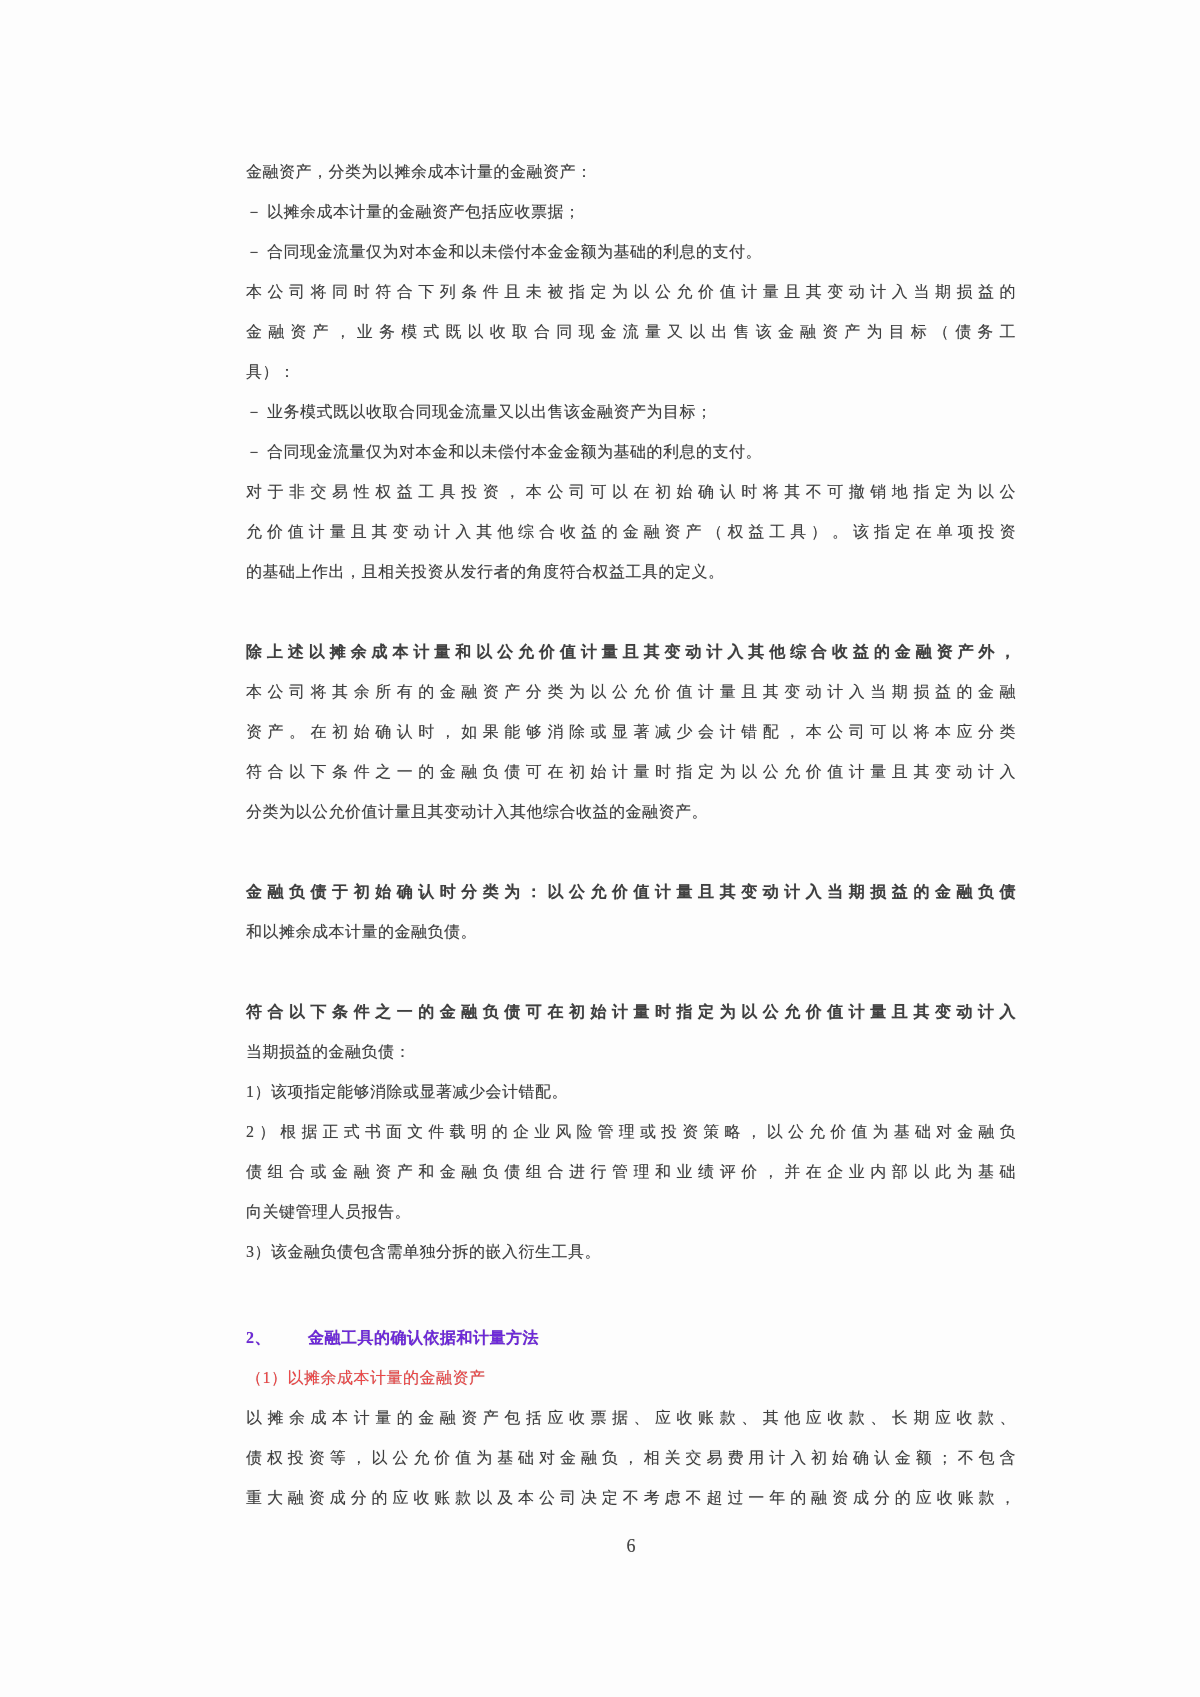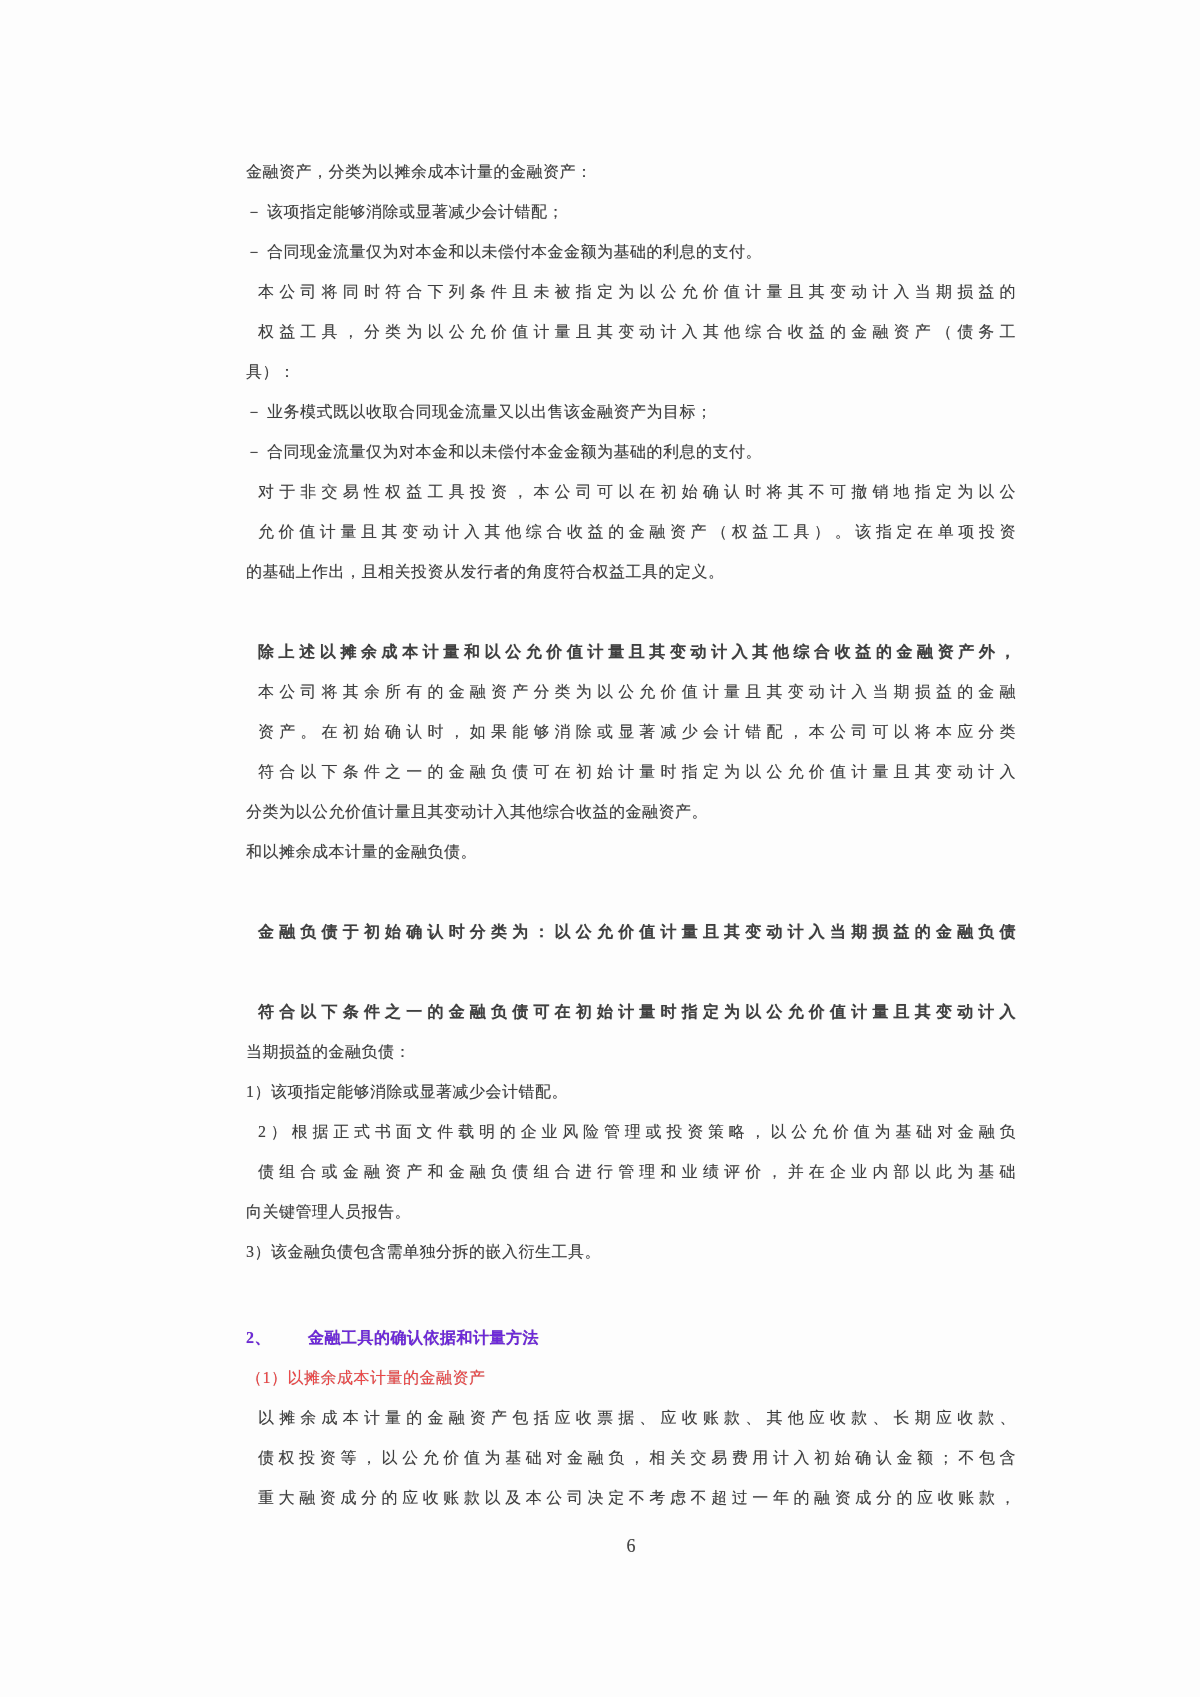--- a/index.html
+++ b/index.html
@@ -25,21 +25,20 @@
   .line {
     height: 40px;
     line-height: 40px;
     font-size: 16px;
     letter-spacing: 0.5px;
     text-shadow: 0 0 0.7px rgba(70,70,70,0.45);
   }
   .line.full {
     text-align: justify;
     text-align-last: justify;
-    margin-left: 12px;
   }
   .line.gap {
     margin-top: 40px;
     font-weight: bold;
   }
   .line.heading {
     margin-top: 46px;
     font-weight: 700;
     color: #6d28d9;
   }
@@ -62,37 +61,37 @@
     color: #454545;
     text-shadow: 0 0 0.7px rgba(70,70,70,0.45);
   }
 </style>
 </head>
 <body>
 
 <div class="page">
   <div class="doc" id="doc-lines">
       <div class="line plain">金融资产，分类为以摊余成本计量的金融资产：</div>
-      <div class="line plain">－ 该项指定能够消除或显著减少会计错配；</div>
+      <div class="line plain">－ 以摊余成本计量的金融资产包括应收票据；</div>
       <div class="line plain">－ 合同现金流量仅为对本金和以未偿付本金金额为基础的利息的支付。</div>
       <div class="line full">本公司将同时符合下列条件且未被指定为以公允价值计量且其变动计入当期损益的</div>
-      <div class="line full">权益工具，分类为以公允价值计量且其变动计入其他综合收益的金融资产（债务工</div>
+      <div class="line full">金融资产，业务模式既以收取合同现金流量又以出售该金融资产为目标（债务工</div>
       <div class="line plain">具）：</div>
       <div class="line plain">－ 业务模式既以收取合同现金流量又以出售该金融资产为目标；</div>
       <div class="line plain">－ 合同现金流量仅为对本金和以未偿付本金金额为基础的利息的支付。</div>
       <div class="line full">对于非交易性权益工具投资，本公司可以在初始确认时将其不可撤销地指定为以公</div>
       <div class="line full">允价值计量且其变动计入其他综合收益的金融资产（权益工具）。该指定在单项投资</div>
       <div class="line plain">的基础上作出，且相关投资从发行者的角度符合权益工具的定义。</div>
       <div class="line full gap">除上述以摊余成本计量和以公允价值计量且其变动计入其他综合收益的金融资产外，</div>
       <div class="line full">本公司将其余所有的金融资产分类为以公允价值计量且其变动计入当期损益的金融</div>
       <div class="line full">资产。在初始确认时，如果能够消除或显著减少会计错配，本公司可以将本应分类</div>
       <div class="line full">符合以下条件之一的金融负债可在初始计量时指定为以公允价值计量且其变动计入</div>
       <div class="line plain">分类为以公允价值计量且其变动计入其他综合收益的金融资产。</div>
+      <div class="line full gap">金融负债于初始确认时分类为：以公允价值计量且其变动计入当期损益的金融负债</div>
       <div class="line plain">和以摊余成本计量的金融负债。</div>
-      <div class="line full gap">金融负债于初始确认时分类为：以公允价值计量且其变动计入当期损益的金融负债</div>
       <div class="line full gap">符合以下条件之一的金融负债可在初始计量时指定为以公允价值计量且其变动计入</div>
       <div class="line plain">当期损益的金融负债：</div>
       <div class="line plain">1）该项指定能够消除或显著减少会计错配。</div>
       <div class="line full">2）根据正式书面文件载明的企业风险管理或投资策略，以公允价值为基础对金融负</div>
       <div class="line full">债组合或金融资产和金融负债组合进行管理和业绩评价，并在企业内部以此为基础</div>
       <div class="line plain">向关键管理人员报告。</div>
       <div class="line plain">3）该金融负债包含需单独分拆的嵌入衍生工具。</div>
       <div class="line heading"><span class="num">2、</span><span>金融工具的确认依据和计量方法</span></div>
       <div class="line subheading">（1）以摊余成本计量的金融资产</div>
       <div class="line full">以摊余成本计量的金融资产包括应收票据、应收账款、其他应收款、长期应收款、</div>

